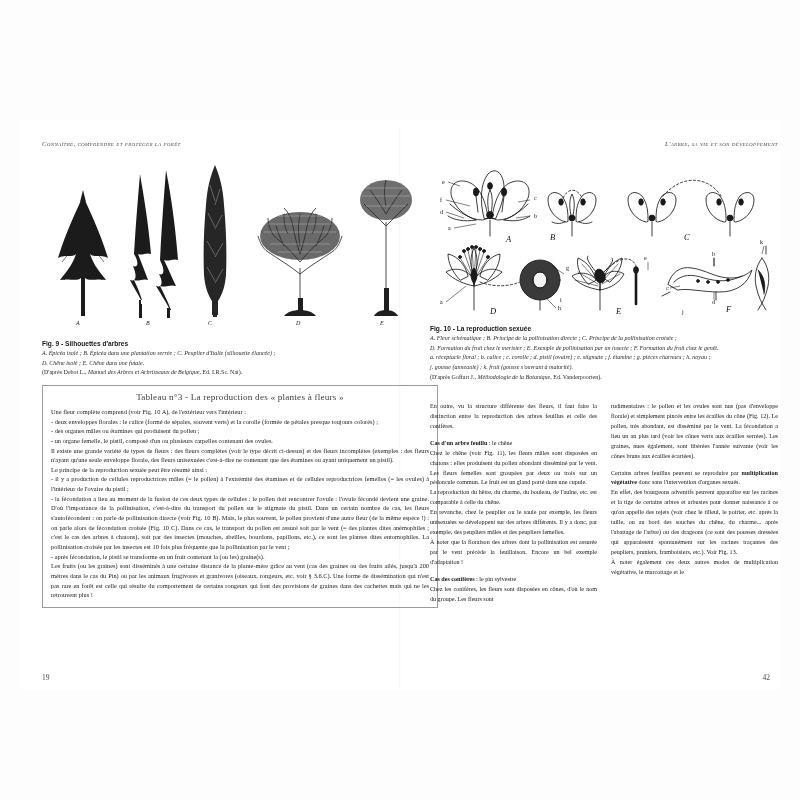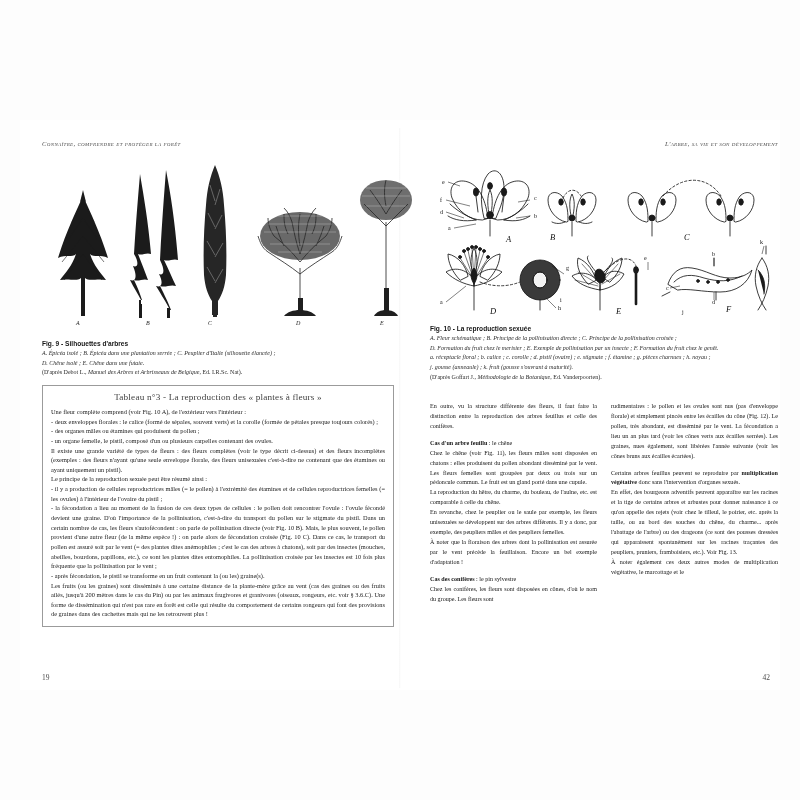--- a/index.html
+++ b/index.html
@@ -47,21 +47,21 @@
   .tree svg{display:block;}
   .tree-letter{
     position:absolute;bottom:4px;
     font-style:italic;font-size:6px;color:#222;
   }
 
   .fig9{position:absolute;left:0;top:200px;width:350px;}
   .fig9 .figcap-title{display:block;margin-bottom:2px;}
 
   .tableau{
-    position:absolute;left:0px;top:245px;width:352px;
+    position:absolute;left:0px;top:245px;width:396px;
     border:1px solid #9b9b9b;
     padding:6px 8px 7px 8px;
     box-sizing:border-box;
   }
   .tableau-title{
     text-align:center;font-size:9.2px;color:#3f3f3f;
     margin-bottom:5px;letter-spacing:.2px;
   }
   .tableau p{
     margin:0;font-size:6.35px;line-height:1.52;text-align:justify;

